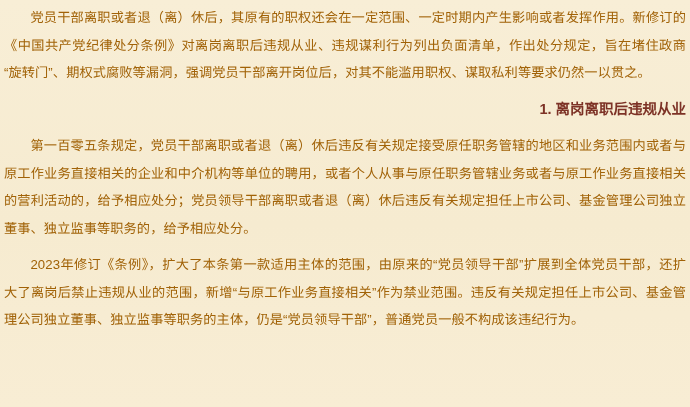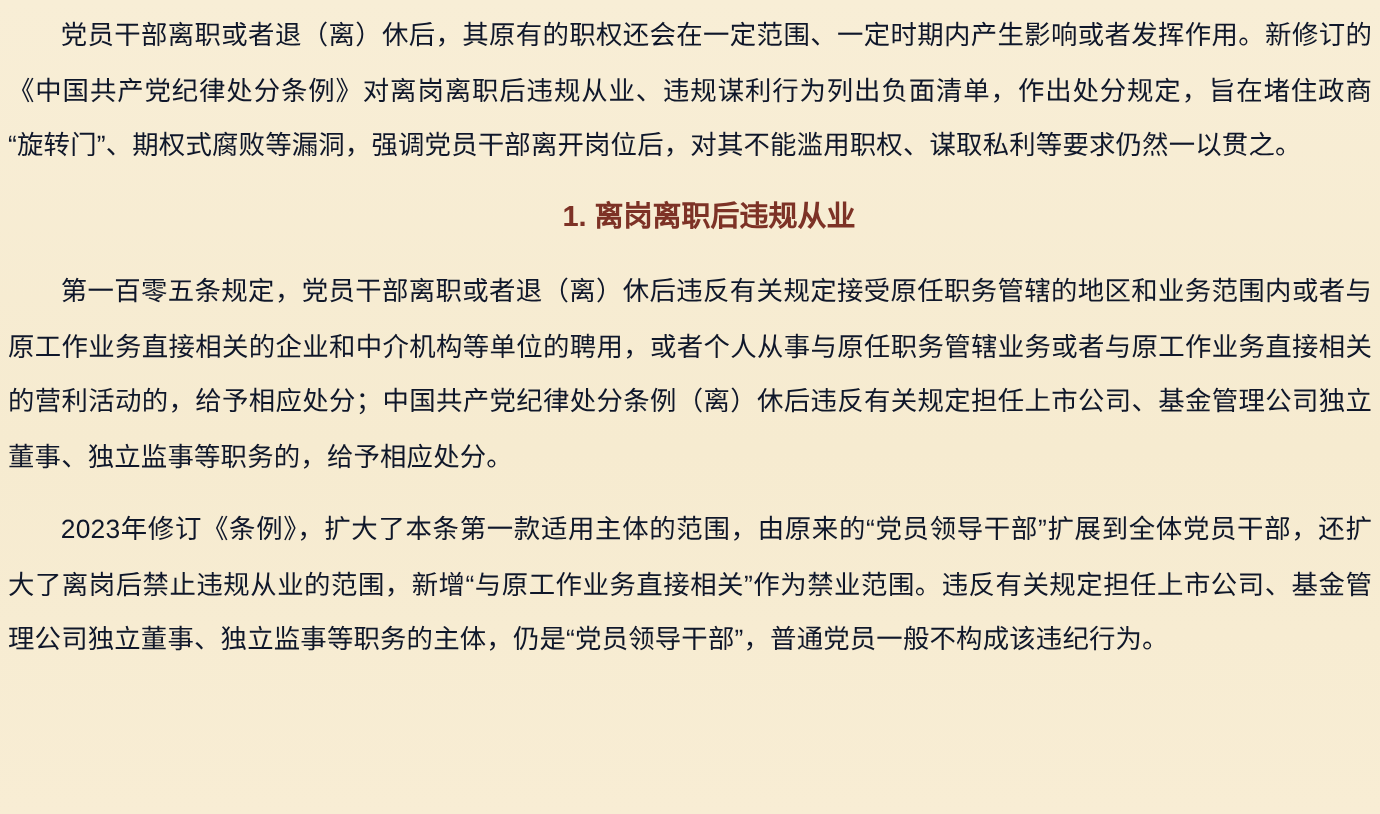--- a/index.html
+++ b/index.html
@@ -17,40 +17,40 @@
     padding: 4px 4px 0 4px;
   }
   .article {
     width: 682px;
   }
   .para {
     margin: 0 0 9px 0;
     font-size: 13.2px;
     line-height: 27.5px;
     letter-spacing: 0.1px;
-    color: #0f172a;
+    color: #a16207;
     text-indent: 2em;
     text-align: justify;
     text-justify: inter-ideograph;
   }
   .heading {
     margin: 0 0 9px 0;
     font-size: 14.5px;
     font-weight: bold;
     line-height: 27.5px;
     color: #7d3226;
     text-indent: 19px;
-    text-align: center;
+    text-align: right;
   }
 </style>
 </head>
 <body>
 
 <div class="article">
   <p class="para">党员干部离职或者退（离）休后，其原有的职权还会在一定范围、一定时期内产生影响或者发挥作用。新修订的《中国共产党纪律处分条例》对离岗离职后违规从业、违规谋利行为列出负面清单，作出处分规定，旨在堵住政商“旋转门”、期权式腐败等漏洞，强调党员干部离开岗位后，对其不能滥用职权、谋取私利等要求仍然一以贯之。</p>
 
   <h3 class="heading">1. 离岗离职后违规从业</h3>
 
-  <p class="para">第一百零五条规定，党员干部离职或者退（离）休后违反有关规定接受原任职务管辖的地区和业务范围内或者与原工作业务直接相关的企业和中介机构等单位的聘用，或者个人从事与原任职务管辖业务或者与原工作业务直接相关的营利活动的，给予相应处分；中国共产党纪律处分条例（离）休后违反有关规定担任上市公司、基金管理公司独立董事、独立监事等职务的，给予相应处分。</p>
+  <p class="para">第一百零五条规定，党员干部离职或者退（离）休后违反有关规定接受原任职务管辖的地区和业务范围内或者与原工作业务直接相关的企业和中介机构等单位的聘用，或者个人从事与原任职务管辖业务或者与原工作业务直接相关的营利活动的，给予相应处分；党员领导干部离职或者退（离）休后违反有关规定担任上市公司、基金管理公司独立董事、独立监事等职务的，给予相应处分。</p>
 
 
   <p class="para">2023年修订《条例》，扩大了本条第一款适用主体的范围，由原来的“党员领导干部”扩展到全体党员干部，还扩大了离岗后禁止违规从业的范围，新增“与原工作业务直接相关”作为禁业范围。违反有关规定担任上市公司、基金管理公司独立董事、独立监事等职务的主体，仍是“党员领导干部”，普通党员一般不构成该违纪行为。</p>
 </div>
 
 </body></html>

